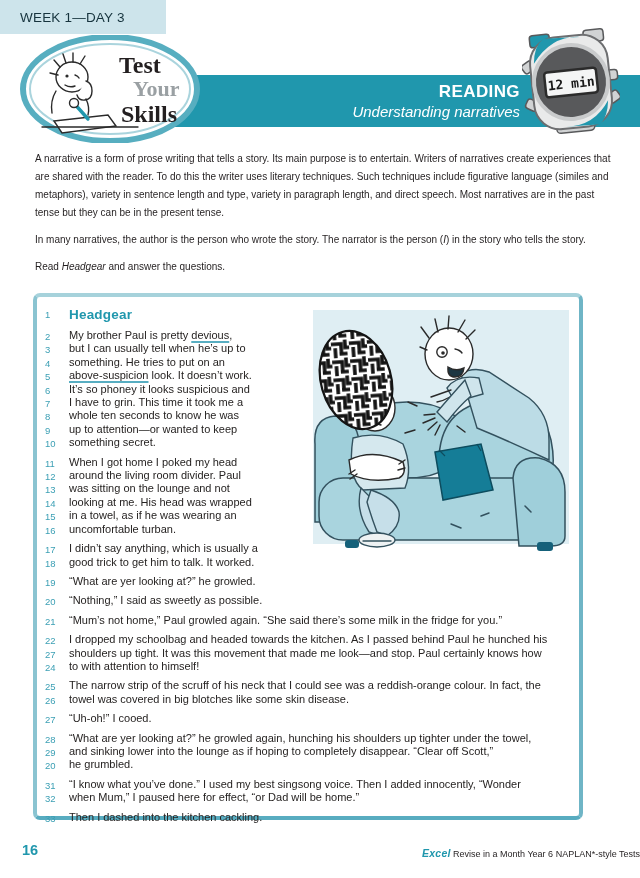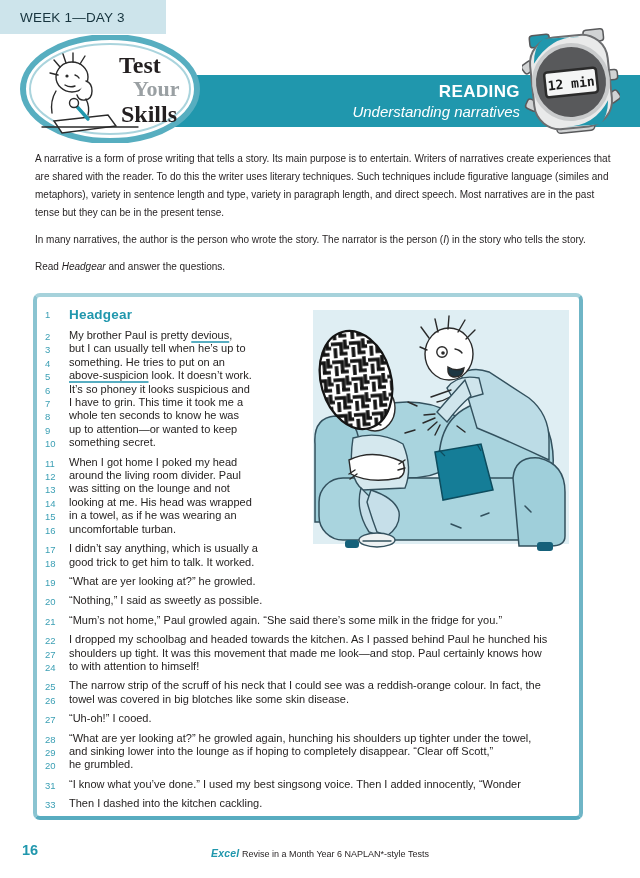--- a/index.html
+++ b/index.html
@@ -32,21 +32,21 @@
   .ptitle{font-size:13.5px;font-weight:bold;color:#2097ad;letter-spacing:.2px;}
   .pline{display:flex;}
   .pline .ltext{font-size:11px;line-height:13.4px;color:#262322;}
   .pline.narrow .ltext{max-width:233px;text-align:right;}
   .pline.pstart{margin-top:6px;}
   .u{text-decoration:underline;text-decoration-color:#58aec2;text-decoration-thickness:1.5px;text-underline-offset:2px;}
   .illustration{position:absolute;top:13px;right:8px;width:260px;height:244px;}
 
   
   .page-number{position:absolute;left:22px;top:842px;font-size:14.5px;font-weight:bold;color:#2097ad;}
-  .footer-line{position:absolute;left:0;right:0;top:847px;text-align:center;font-size:9px;color:#231f20;}
+  .footer-line{position:absolute;left:0;right:0;top:847px;text-align:right;font-size:9px;color:#231f20;}
   .brand{color:#2097ad;font-weight:bold;font-style:italic;font-size:10.5px;letter-spacing:.2px;}
 </style>
 </head>
 <body>
 
 <div class="page">
 
   <div class="week-banner">
     <span>WEEK 1—DAY 3</span>
   </div>
@@ -225,20 +225,24 @@
           <span class="ltext"><span>and sinking lower into the lounge as if hoping to completely disappear. “Clear off Scott,”</span></span>
         </div>
         <div class="pline">
           <span class="lnum">20</span>
           <span class="ltext"><span>he grumbled.</span></span>
         </div>
         <div class="pline pstart">
           <span class="lnum">31</span>
           <span class="ltext"><span>“I know what you’ve done.” I used my best singsong voice. Then I added innocently, “Wonder</span></span>
         </div>
+        <div class="pline">
+          <span class="lnum">32</span>
+          <span class="ltext"><span>when Mum,” I paused here for effect, “or Dad will be home.”</span></span>
+        </div>
         <div class="pline pstart">
           <span class="lnum">33</span>
           <span class="ltext"><span>Then I dashed into the kitchen cackling.</span></span>
         </div>
       </div>
 
     <svg class="illustration" viewBox="0 0 260 244">
       <defs>
         <pattern id="mazepat" width="18" height="18" patternUnits="userSpaceOnUse" patternTransform="rotate(12)">
           <rect width="18" height="18" fill="#ffffff"></rect>

